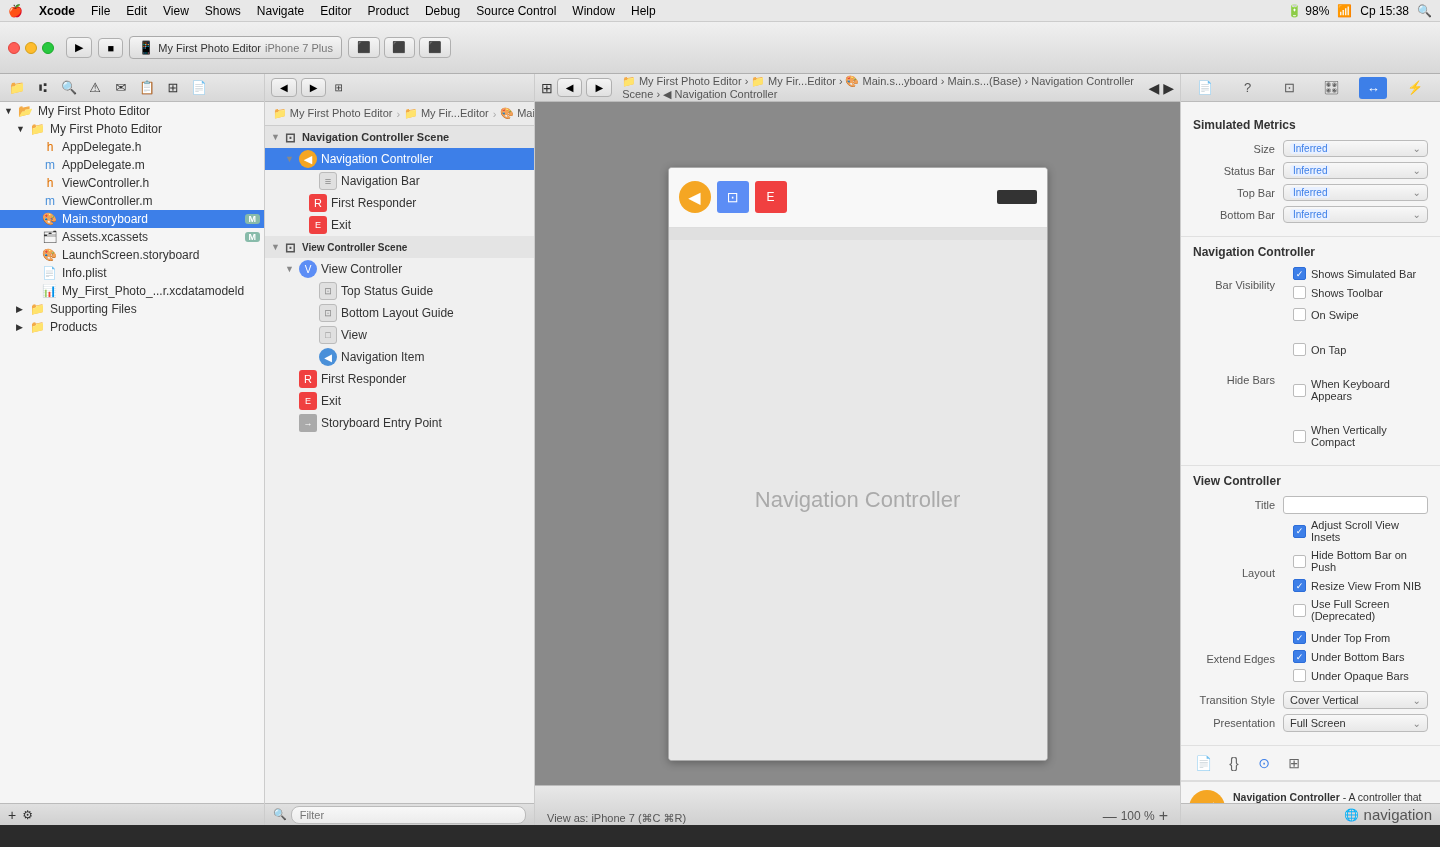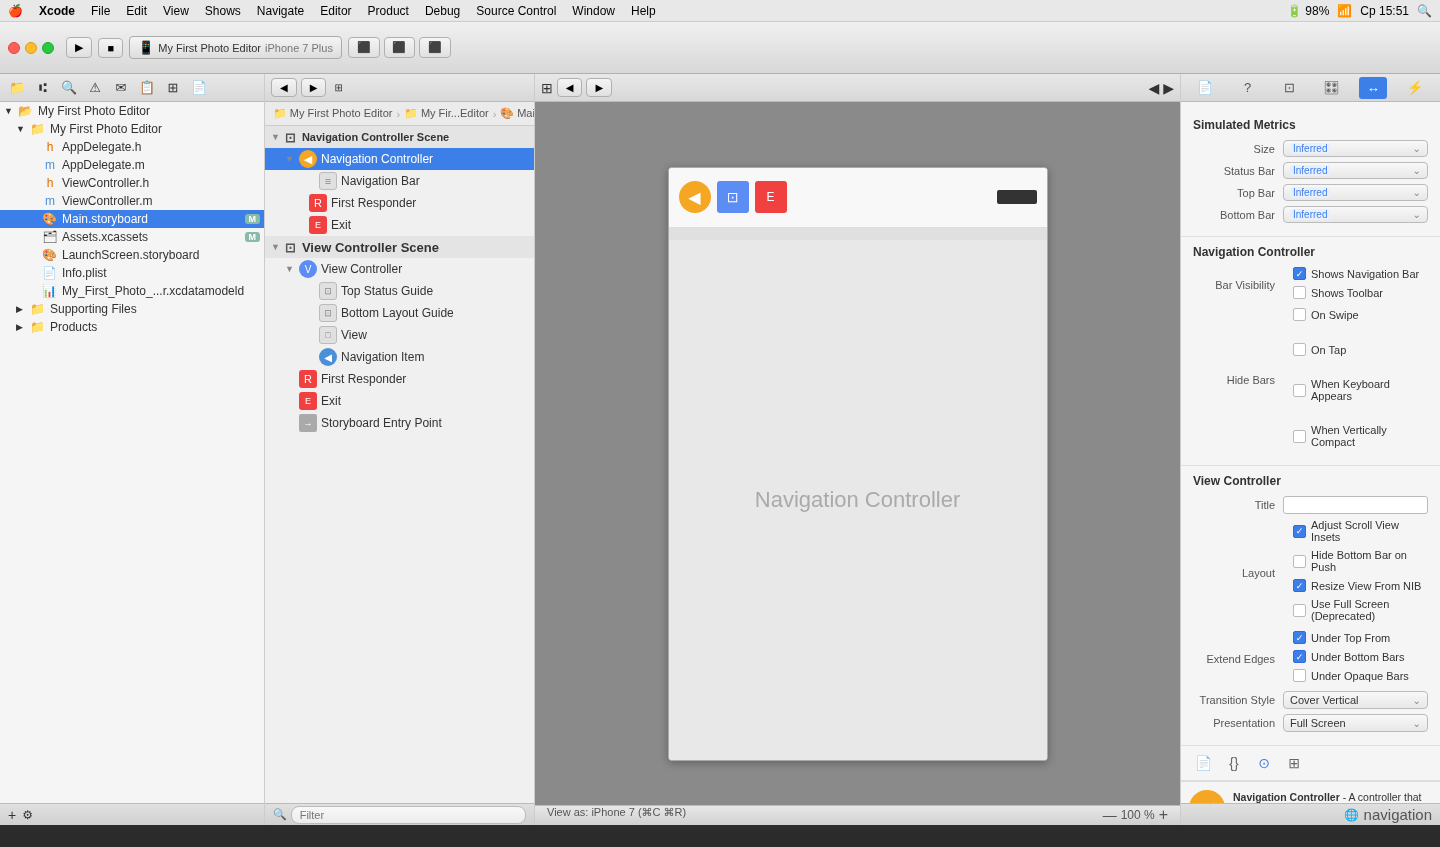--- a/index.html
+++ b/index.html
@@ -78,21 +78,21 @@
     .icon-responder { background: #f04040; color: white; border-radius: 3px; }
     .icon-exit { background: #f04040; color: white; border-radius: 3px; }
     .icon-layout { background: #e0e0e0; border: 1px solid #bbb; color: #888; }
     .icon-nav-bar { background: #e0e0e0; border: 1px solid #bbb; color: #888; }
     .icon-nav-item { background: #4a90d9; color: white; border-radius: 50%; font-size: 10px; }
     .story-label { font-size: 12px; flex: 1; color: #333; }
 
     
     .canvas-area { flex: 1; background: #8a8a8a; position: relative; overflow: hidden; display: flex; align-items: center; justify-content: center; }
     .canvas-toolbar { position: absolute; top: 0; left: 0; right: 0; height: 28px; background: linear-gradient(180deg, #e8e8e8, #d8d8d8); border-bottom: 1px solid #bbb; display: flex; align-items: center; padding: 0 6px; gap: 4px; z-index: 10; }
-    .canvas-bottom { position: absolute; bottom: 0; left: 0; right: 0; height: 20px; background: linear-gradient(180deg, #e8e8e8, #d0d0d0); border-top: 1px solid #bbb; display: flex; align-items: flex-start; padding: 0 12px; gap: 8px; font-size: 12px; color: #555; }
+    .canvas-bottom { position: absolute; bottom: 0; left: 0; right: 0; height: 40px; background: linear-gradient(180deg, #e8e8e8, #d0d0d0); border-top: 1px solid #bbb; display: flex; align-items: flex-end; padding: 0 12px; gap: 8px; font-size: 12px; color: #555; }
     .zoom-ctrl { display: flex; align-items: center; gap: 4px; margin-left: auto; }
 
     
     .right-panel { width: 260px; background: #f5f5f5; border-left: 1px solid #ccc; display: flex; flex-direction: column; }
     .right-panel-tabs { height: 28px; background: linear-gradient(180deg, #e8e8e8, #d8d8d8); border-bottom: 1px solid #bbb; display: flex; align-items: center; justify-content: space-around; padding: 0 4px; }
     .panel-tab { width: 28px; height: 22px; display: flex; align-items: center; justify-content: center; border-radius: 3px; cursor: pointer; font-size: 13px; color: #555; }
     .panel-tab.active { background: #3d7fe8; color: white; }
     .right-content { flex: 1; overflow-y: auto; padding: 8px 0; }
 
     
@@ -136,21 +136,21 @@
   <span>Navigate</span>
   <span>Editor</span>
   <span>Product</span>
   <span>Debug</span>
   <span>Source Control</span>
   <span>Window</span>
   <span>Help</span>
   <div class="menu-bar-right">
     <span>🔋 98%</span>
     <span>📶</span>
-    <span>Cp 15:51</span>
+    <span>Cp 15:38</span>
     <span>🔍</span>
   </div>
 </div>
 
 <div class="toolbar">
   <div class="traffic-lights">
     <div class="tl tl-red"></div>
     <div class="tl tl-yellow"></div>
     <div class="tl tl-green"></div>
   </div>
@@ -298,21 +298,21 @@
       </div>
       <div class="story-item" style="padding-left:30px;">
         <span class="story-arrow"> </span>
         <div class="story-icon icon-exit" style="border-radius:3px; font-size:9px">E</div>
         <span class="story-label">Exit</span>
       </div>
 
       <div class="story-item section-header">
         <span class="story-arrow">▼</span>
         <span style="font-size:13px; margin-right:2px;">⊡</span>
-        <span class="story-label" style="font-weight:600; font-size:13px;">View Controller Scene</span>
+        <span class="story-label" style="font-weight:600; font-size:10px;">View Controller Scene</span>
       </div>
       <div class="story-item" style="padding-left:20px;">
         <span class="story-arrow">▼</span>
         <div class="story-icon icon-view-ctrl" style="font-size:10px">V</div>
         <span class="story-label">View Controller</span>
       </div>
       <div class="story-item" style="padding-left:40px;">
         <span class="story-arrow"> </span>
         <div class="story-icon icon-layout" style="font-size:9px;">⊡</div>
         <span class="story-label">Top Status Guide</span>
@@ -353,20 +353,23 @@
       <span style="font-size:11px; color:#888;">🔍</span>
       <input class="filter-input" placeholder="Filter" style="">
     </div>
   </div>
 
   <div class="canvas-area">
     <div class="canvas-toolbar">
       <span style="font-size:14px; cursor:pointer;">⊞</span>
       <button class="toolbar-btn" style="font-size:10px">◀</button>
       <button class="toolbar-btn" style="font-size:10px">▶</button>
+      <span style="font-size:11px; color:#555; margin-left:6px;">
+        📁 My First Photo Editor › 📁 My Fir...Editor › 🎨 Main.s...yboard › Main.s...(Base) › Navigation Controller Scene › ◀ Navigation Controller
+      </span>
       <span style="margin-left:auto; display:flex; gap:4px;">
         <span style="font-size:14px;">◀</span>
         <span style="font-size:14px;">▶</span>
       </span>
     </div>
 
     <div style="margin-top:28px; display:flex; flex-direction:column; align-items:center;">
       <div style="background:white; border:1px solid #aaa; border-radius:4px; width:380px; overflow:hidden; box-shadow:0 2px 8px rgba(0,0,0,0.3);">
 
         <div style="height:60px; background:#f8f8f8; border-bottom:1px solid #ddd; display:flex; align-items:center; justify-content:space-between; padding:0 10px;">
@@ -449,21 +452,21 @@
         </div>
       </div>
 
       <div class="inspector-section">
         <div class="inspector-section-title">Navigation Controller</div>
         <div class="inspector-row">
           <span class="inspector-label">Bar Visibility</span>
           <div style="display:flex; flex-direction:column; gap:2px;">
             <div class="checkbox-row">
               <div class="cb checked">✓</div>
-              <span class="cb-label">Shows Navigation Bar</span>
+              <span class="cb-label">Shows Simulated Bar</span>
             </div>
             <div class="checkbox-row">
               <div class="cb"></div>
               <span class="cb-label">Shows Toolbar</span>
             </div>
           </div>
         </div>
         <div class="inspector-row">
           <span class="inspector-label">Hide Bars</span>
           <div style="display:flex; flex-direction:column; gap:18px;">

